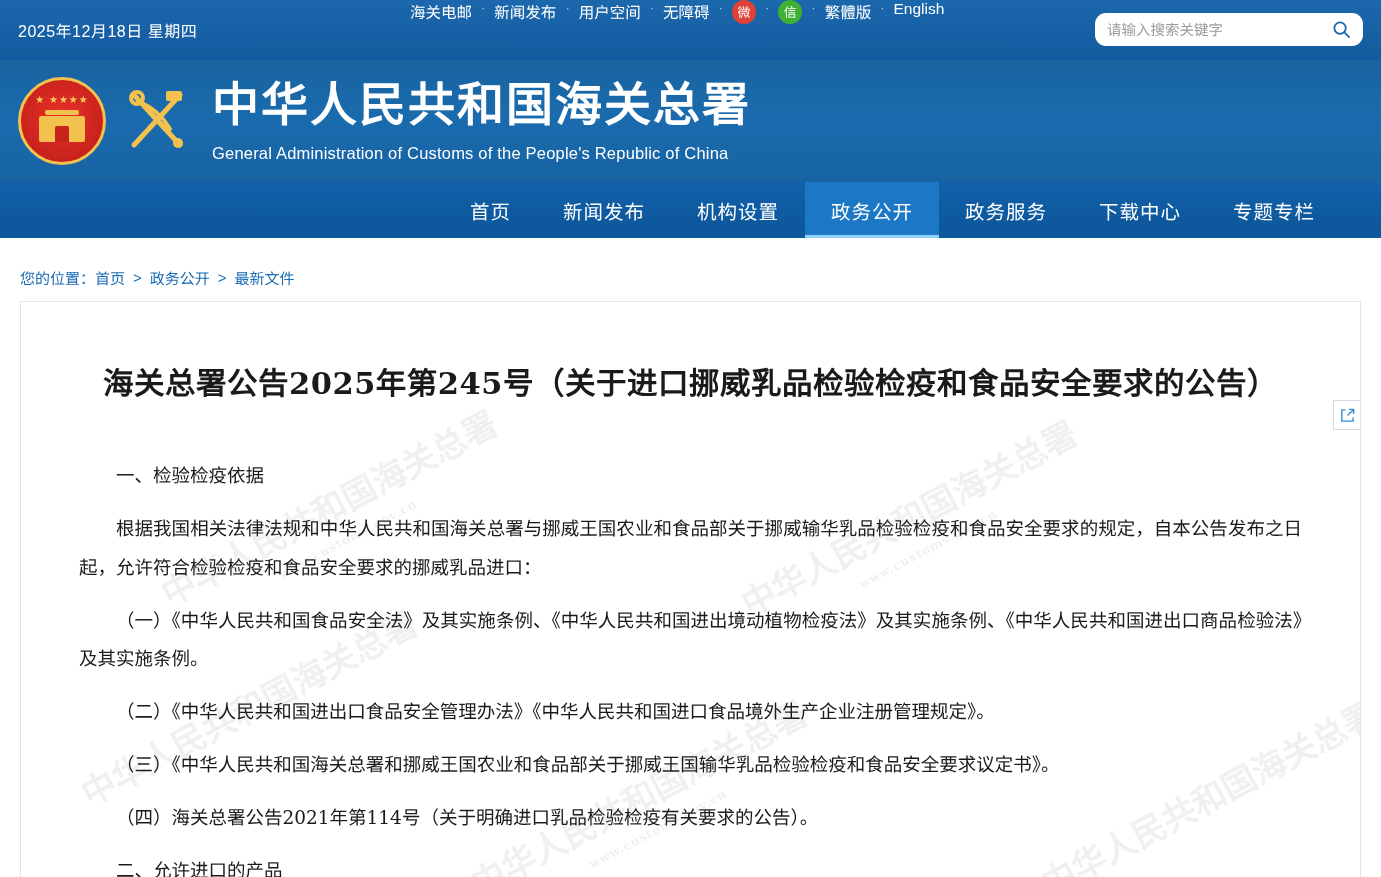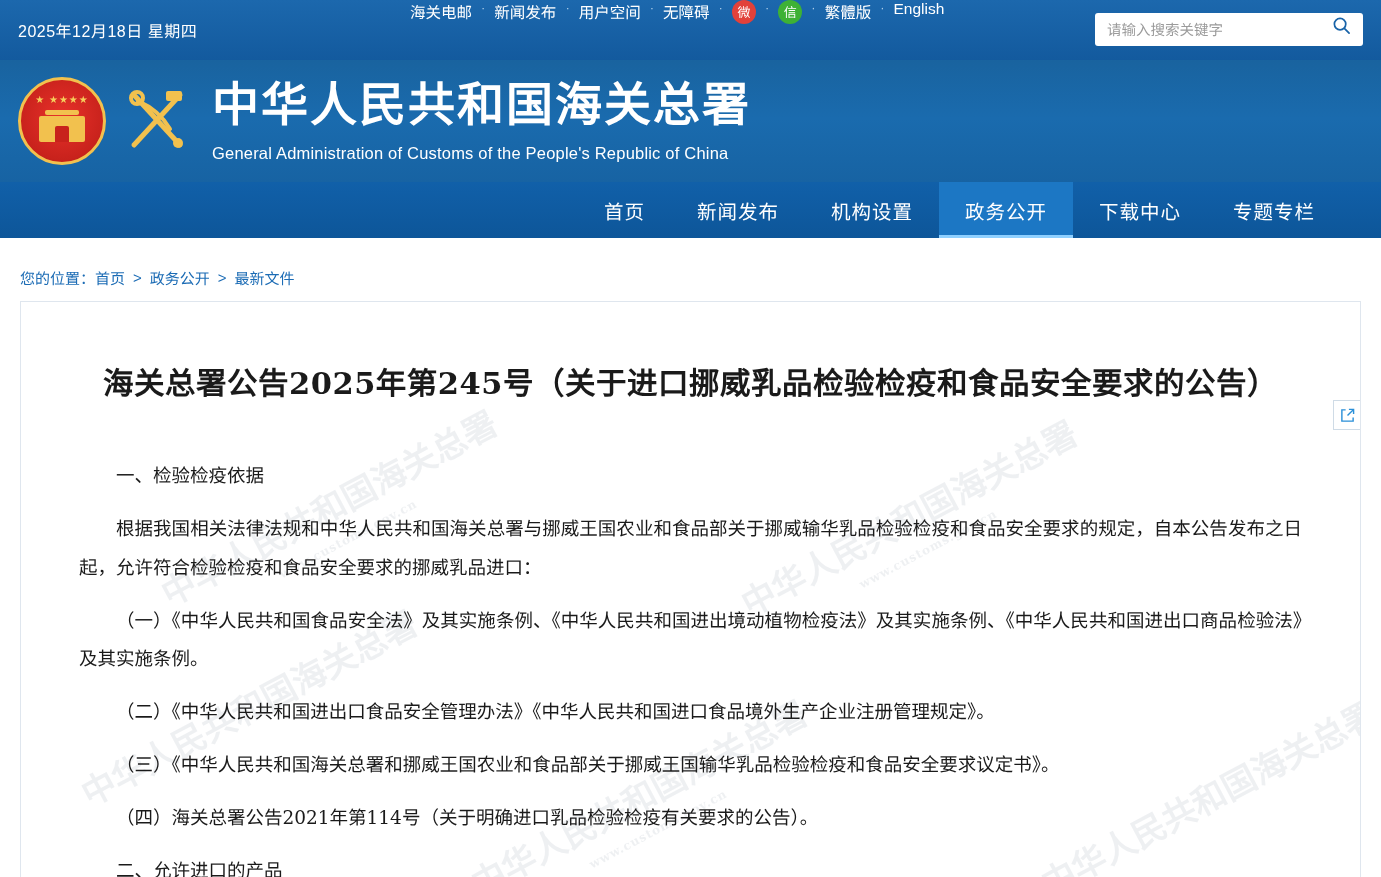--- a/index.html
+++ b/index.html
@@ -55,22 +55,23 @@
   }
   .soc-weibo { background: #e2413a; color: #fff; }
   .soc-wechat { background: #3eb135; color: #fff; }
   .search-box {
     position: absolute;
     right: 18px;
     top: 13px;
     width: 268px;
     height: 33px;
     background: #ffffff;
-    border-radius: 3px;
-    display: flex;
+    border-radius: 11px;
+    display: flex;
+    align-items: center;
     padding: 0 10px;
   }
   .search-input {
     flex: 1;
     border: 0;
     outline: none;
     font-size: 14.5px;
     color: #333;
     font-family: "Liberation Sans", sans-serif;
     background: transparent;
@@ -338,20 +339,21 @@
     <div class="title-en">General Administration of Customs of the People's Republic of China</div>
   </div>
 
 </div>
 
 <nav class="nav">
   <a href="#" class="nav-item">首页</a>
   <a href="#" class="nav-item">新闻发布</a>
   <a href="#" class="nav-item">机构设置</a>
   <a href="#" class="nav-item active">政务公开</a>
+  <a href="#" class="nav-item">政务服务</a>
   <a href="#" class="nav-item">下载中心</a>
   <a href="#" class="nav-item">专题专栏</a>
 </nav>
 
 <div class="crumb">
   <span>您的位置：</span>
   <a href="#">首页</a>
   <span class="sep">&gt;</span>
   <a href="#">政务公开</a>
   <span class="sep">&gt;</span>

